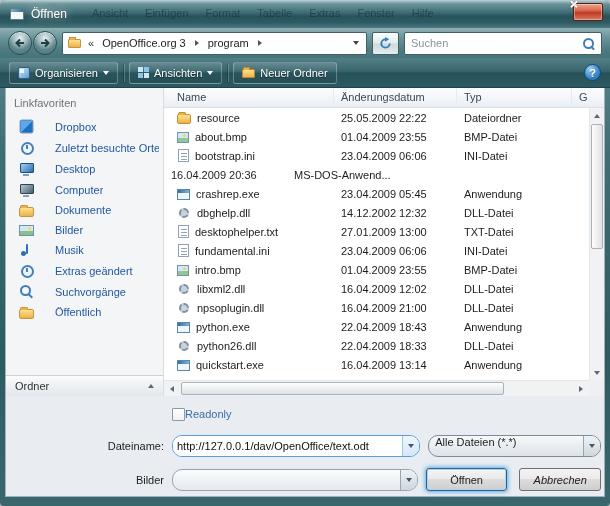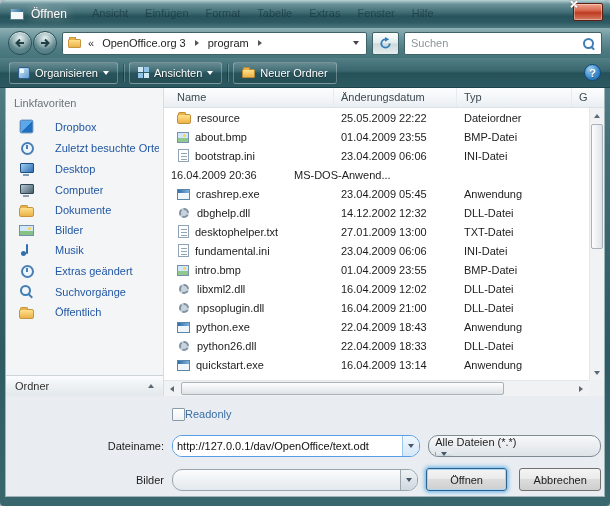--- a/index.html
+++ b/index.html
@@ -194,31 +194,31 @@
   .readonly-row{ display:flex; align-items:center; padding-left:166px; height:20px; }
   .checkbox{ width:13px; height:13px; background:linear-gradient(180deg,#fff,#eef1f3); border:1px solid #8a9aa7; border-radius:1px; }
   .readonly-label{ color:#3a6ea5; }
   .f-row{ display:flex; align-items:center; margin-top:11px; padding-right:3px; }
   .f-label{ width:158px; text-align:right; margin-right:8px; color:#1d1d1d; flex:none; }
   .combo{ height:22px; display:flex; overflow:hidden; border-radius:10px; }
   .combo-filename{ width:250px; border:1px solid #569de5; background:#fff; }
   .combo-filename input{ flex:1; border:none; outline:none; font-family:inherit; font-size:11px; padding:0 4px; min-width:0; color:#111; }
   .combo-btn{ width:17px; align-self:stretch; display:flex; align-items:center; justify-content:center; color:#44596b; }
   .combo-filename .combo-btn{ background:linear-gradient(180deg,#f0f7fd,#d4e7f8); border-left:1px solid #9cc7ec; }
-  .combo-filetype{ width:174px; margin-left:8px; border:1px solid #7f8b93; background:linear-gradient(180deg,#f7f8f9,#dde3e8); padding-left:6px; color:#1d1d1d; justify-content:space-between;flex-direction:column; }
+  .combo-filetype{ width:174px; margin-left:8px; border:1px solid #7f8b93; background:linear-gradient(180deg,#f7f8f9,#dde3e8); padding-left:6px; color:#1d1d1d; justify-content:space-between; }
   .combo-filetype .combo-btn{ background:linear-gradient(180deg,#eef2f5,#cfd8de); border-left:1px solid #9aa5ad; }
   .combo-version{ width:250px; border:1px solid #98a4ad; background:linear-gradient(180deg,#fbfcfd,#e3e9ed); justify-content:flex-end; }
   .combo-version .combo-btn{ background:linear-gradient(180deg,#eef2f5,#cfd8de); border-left:1px solid #9aa5ad; }
   .btn{
     height:23px; width:83px; font-family:inherit; font-size:11px; color:#1d1d1d;
     border:1px solid #707070; border-radius:3px;
     background:linear-gradient(180deg,#f4f4f4 0%,#ebebeb 45%,#dcdcdc 50%,#cfcfcf 100%);
   }
   .btn-open{ margin-left:8px; border-color:#2c628b; box-shadow:0 0 4px 1px rgba(64,160,230,.85), inset 0 0 0 1px #a9d4f2; }
-  .btn-cancel{ margin-left:12px; }
+  .btn-cancel{ margin-left:12px;font-style:italic; }
 </style>
 </head>
 <body>
 
 <div class="window">
 
   <div class="titlebar">
     <span class="app-icon"></span>
     <span class="win-title">Öffnen</span>
     <div class="bleed">

